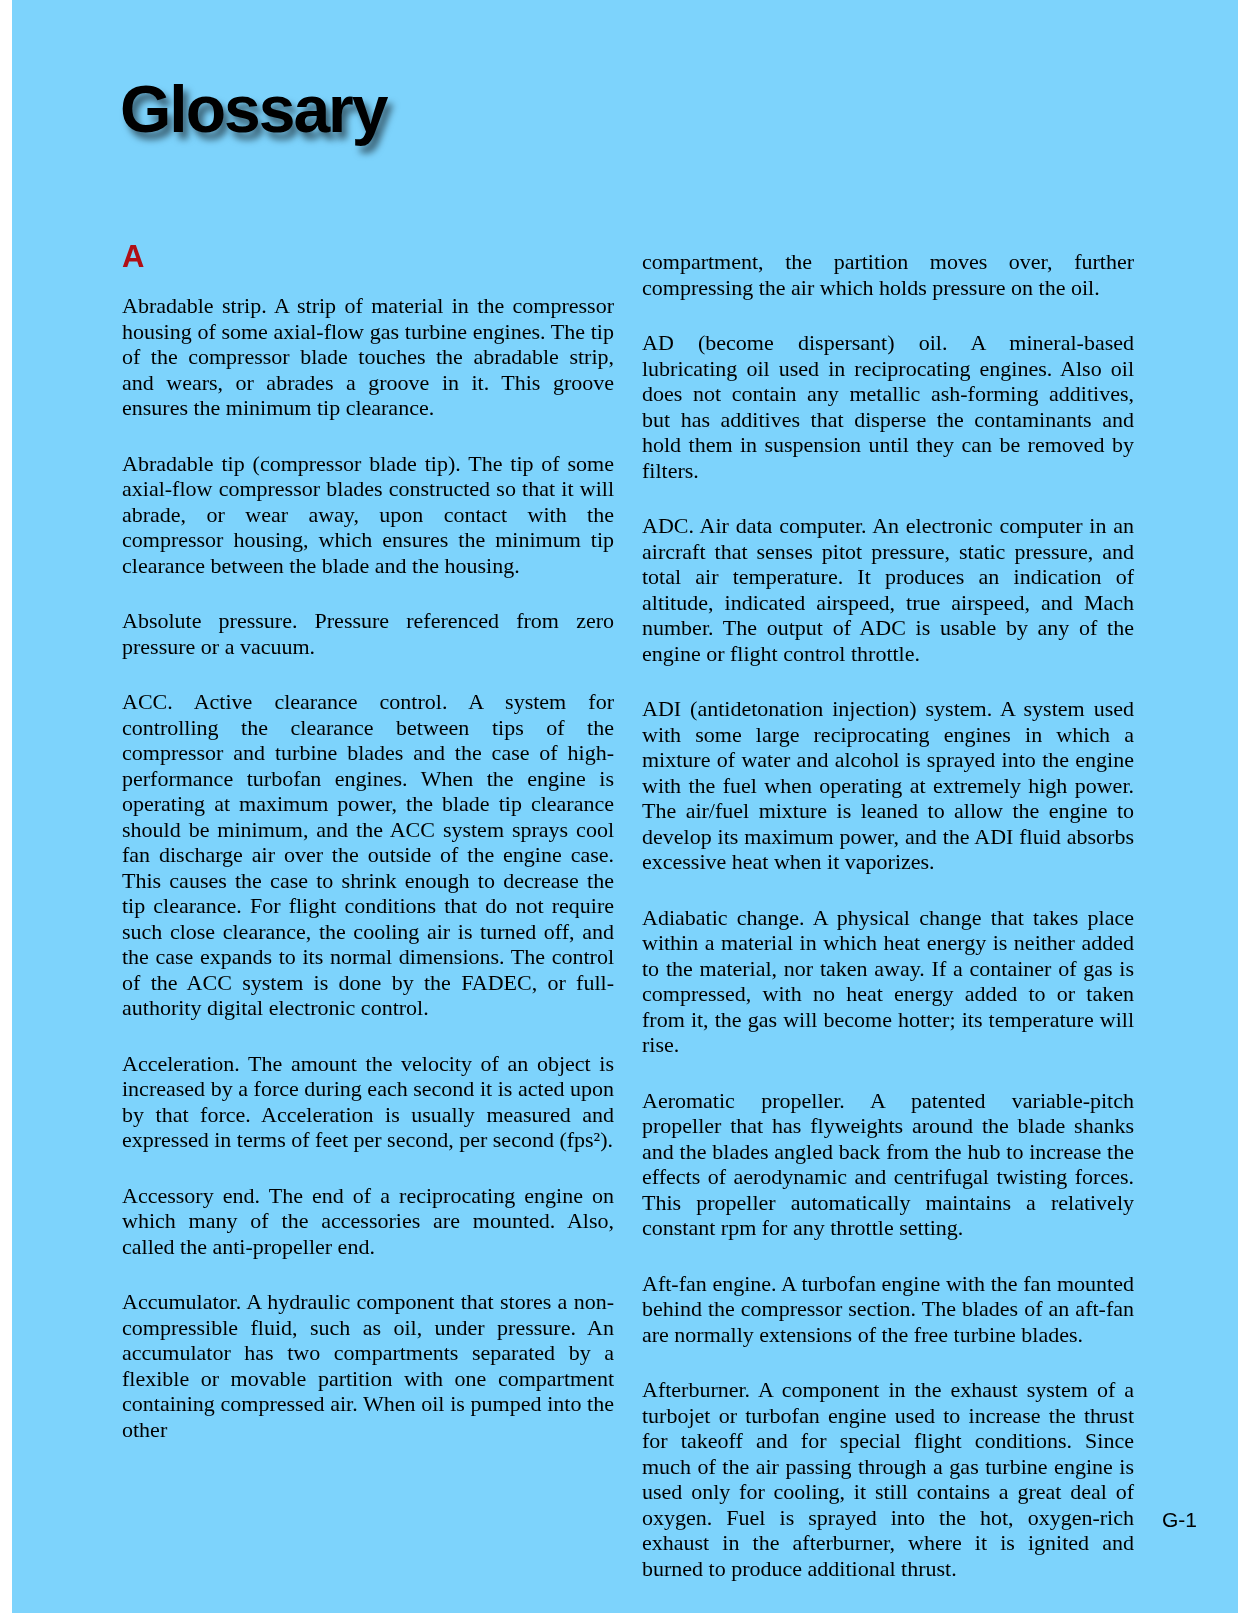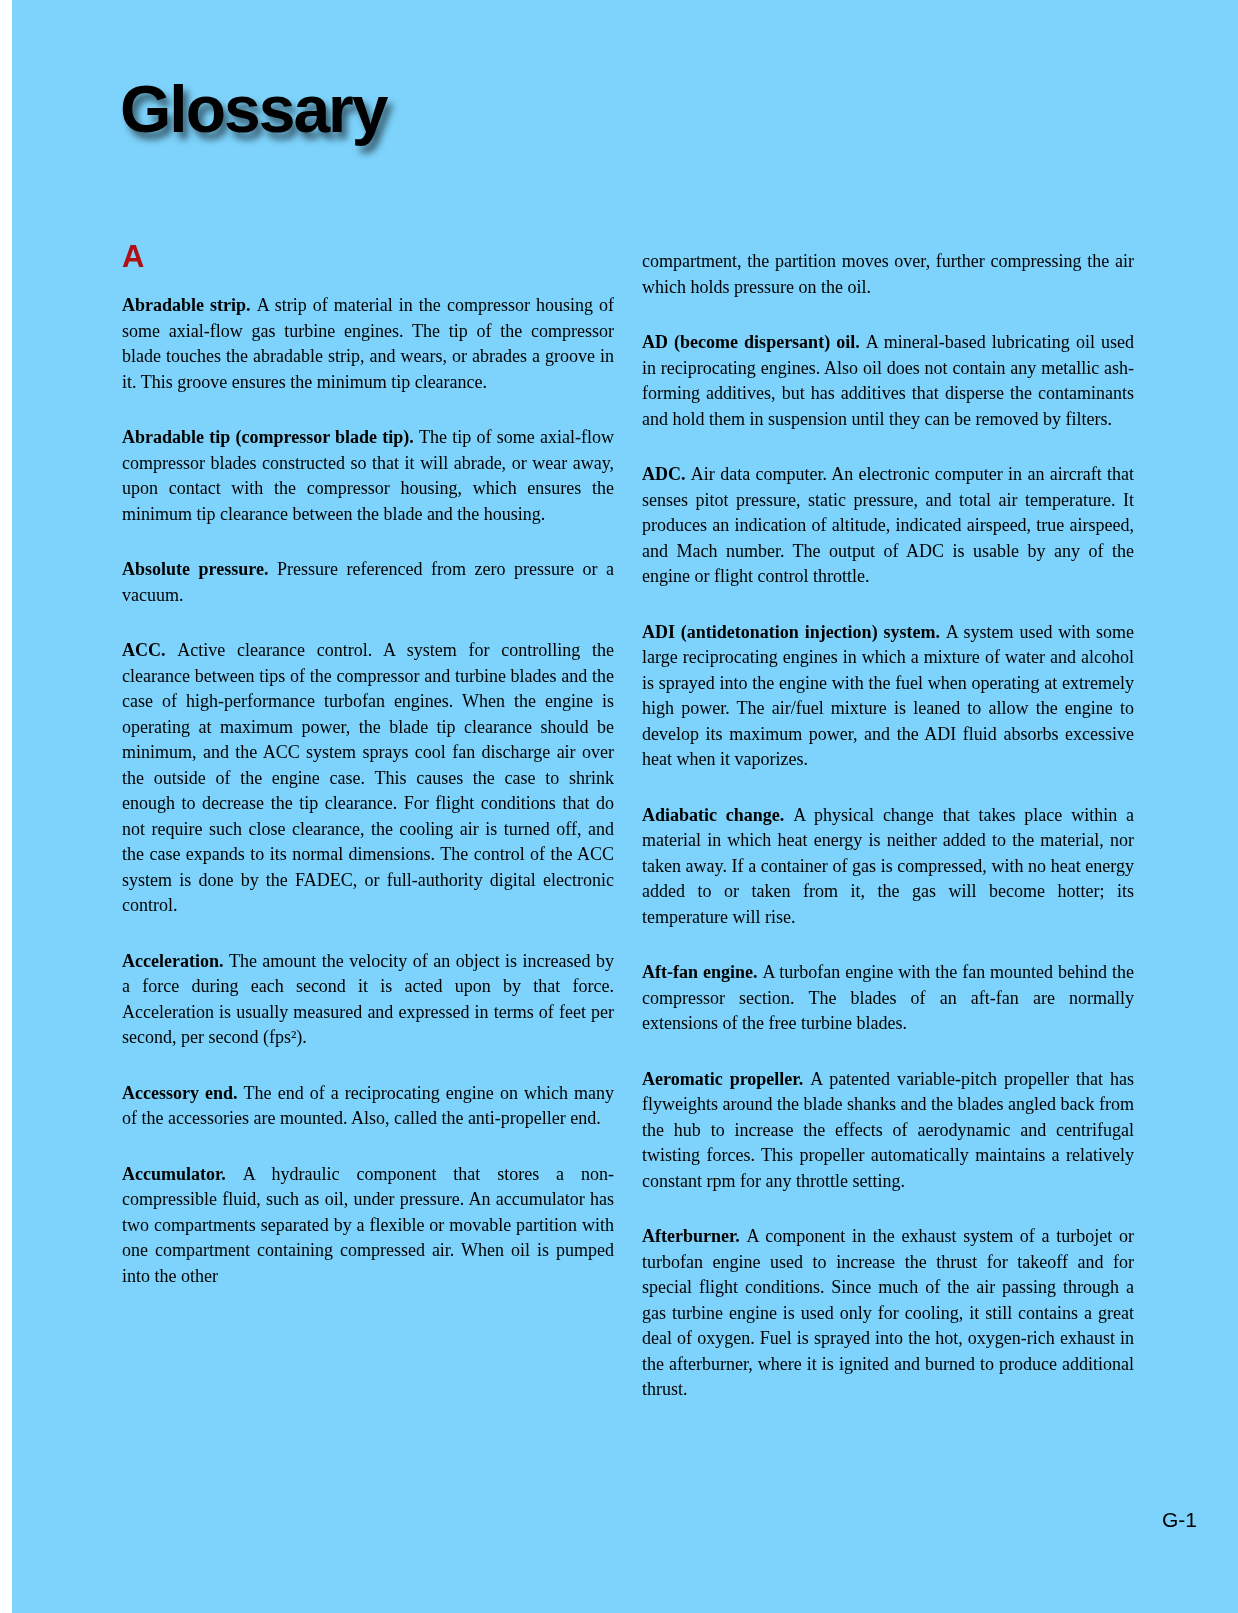--- a/index.html
+++ b/index.html
@@ -36,31 +36,31 @@
     top: 240px;
     margin: 0;
     font-family: "Liberation Sans", sans-serif;
     font-weight: bold;
     font-size: 31px;
     line-height: 1.1;
   }
   .col {
     position: absolute;
     width: 492px;
-    font-size: 18px;
+    font-size: 22px;
     line-height: 25.5px;
     text-align: justify;
   }
   .col-left  { left: 110px; top: 293px; }
   .col-right { left: 630px; top: 249px; }
   .entry {
     margin: 0 0 30px 0;
     padding: 0;
   }
-  .term { font-weight: bold; }
+  .term { font-weight: normal; }
   .page-number {
     position: absolute;
     left: 1150px;
     top: 1508px;
     font-family: "Liberation Sans", sans-serif;
     font-size: 21px;
     color: #000000;
   }
 </style>
 </head>
@@ -80,19 +80,19 @@
       <p class="entry"><b class="term">Accessory end. </b><span>The end of a reciprocating engine on which many of the accessories are mounted. Also, called the anti-propeller end.</span></p>
       <p class="entry"><b class="term">Accumulator. </b><span>A hydraulic component that stores a non-compressible fluid, such as oil, under pressure. An accumulator has two compartments separated by a flexible or movable partition with one compartment containing compressed air. When oil is pumped into the other</span></p>
     </div>
 
   <div class="col col-right">
       <p class="entry"><span>compartment, the partition moves over, further compressing the air which holds pressure on the oil.</span></p>
       <p class="entry"><b class="term">AD (become dispersant) oil. </b><span>A mineral-based lubricating oil used in reciprocating engines. Also oil does not contain any metallic ash-forming additives, but has additives that disperse the contaminants and hold them in suspension until they can be removed by filters.</span></p>
       <p class="entry"><b class="term">ADC. </b><span>Air data computer. An electronic computer in an aircraft that senses pitot pressure, static pressure, and total air temperature. It produces an indication of altitude, indicated airspeed, true airspeed, and Mach number. The output of ADC is usable by any of the engine or flight control throttle.</span></p>
       <p class="entry"><b class="term">ADI (antidetonation injection) system. </b><span>A system used with some large reciprocating engines in which a mixture of water and alcohol is sprayed into the engine with the fuel when operating at extremely high power. The air/fuel mixture is leaned to allow the engine to develop its maximum power, and the ADI fluid absorbs excessive heat when it vaporizes.</span></p>
       <p class="entry"><b class="term">Adiabatic change. </b><span>A physical change that takes place within a material in which heat energy is neither added to the material, nor taken away. If a container of gas is compressed, with no heat energy added to or taken from it, the gas will become hotter; its temperature will rise.</span></p>
+      <p class="entry"><b class="term">Aeromatic propeller. </b><span>A patented variable-pitch propeller that has flyweights around the blade shanks and the blades angled back from the hub to increase the effects of aerodynamic and centrifugal twisting forces. This propeller automatically maintains a relatively constant rpm for any throttle setting.</span></p>
       <p class="entry"><b class="term">Aft-fan engine. </b><span>A turbofan engine with the fan mounted behind the compressor section. The blades of an aft-fan are normally extensions of the free turbine blades.</span></p>
-      <p class="entry"><b class="term">Aeromatic propeller. </b><span>A patented variable-pitch propeller that has flyweights around the blade shanks and the blades angled back from the hub to increase the effects of aerodynamic and centrifugal twisting forces. This propeller automatically maintains a relatively constant rpm for any throttle setting.</span></p>
       <p class="entry"><b class="term">Afterburner. </b><span>A component in the exhaust system of a turbojet or turbofan engine used to increase the thrust for takeoff and for special flight conditions. Since much of the air passing through a gas turbine engine is used only for cooling, it still contains a great deal of oxygen. Fuel is sprayed into the hot, oxygen-rich exhaust in the afterburner, where it is ignited and burned to produce additional thrust.</span></p>
     </div>
 
   <div class="page-number">G-1</div>
 </div>
 
 </body></html>

